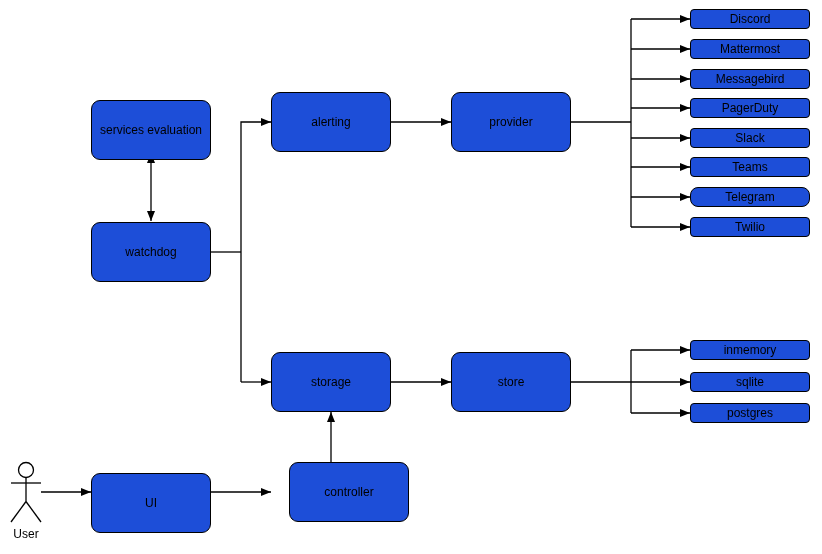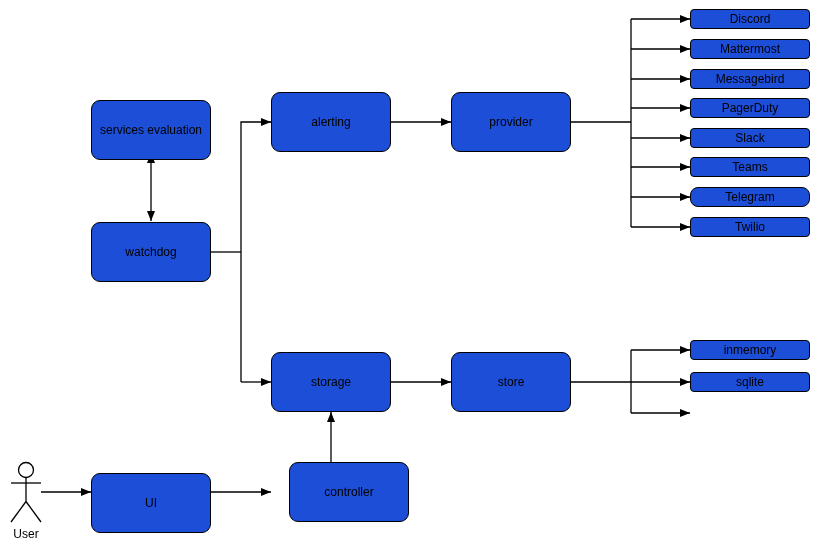--- a/index.html
+++ b/index.html
@@ -117,16 +117,17 @@
   <div class="node small" style="left:690px; top:69px;">Messagebird</div>
   <div class="node small" style="left:690px; top:39px;">Mattermost</div>
   <div class="node small" style="left:690px; top:98px;">PagerDuty</div>
   <div class="node small" style="left:690px; top:128px;">Slack</div>
   <div class="node small" style="left:690px; top:157px;">Teams</div>
   <div class="node small" style="left:690px; top:187px;border-radius:8px;">Telegram</div>
   <div class="node small" style="left:690px; top:217px;">Twilio</div>
 
   <div class="node small" style="left:690px; top:340px;">inmemory</div>
   <div class="node small" style="left:690px; top:372px;">sqlite</div>
+  <div class="node small" style="left:690px; top:403px;">postgres</div>
 
   <div class="actor-label">User</div>
 
 </div>
 
 </body></html>

